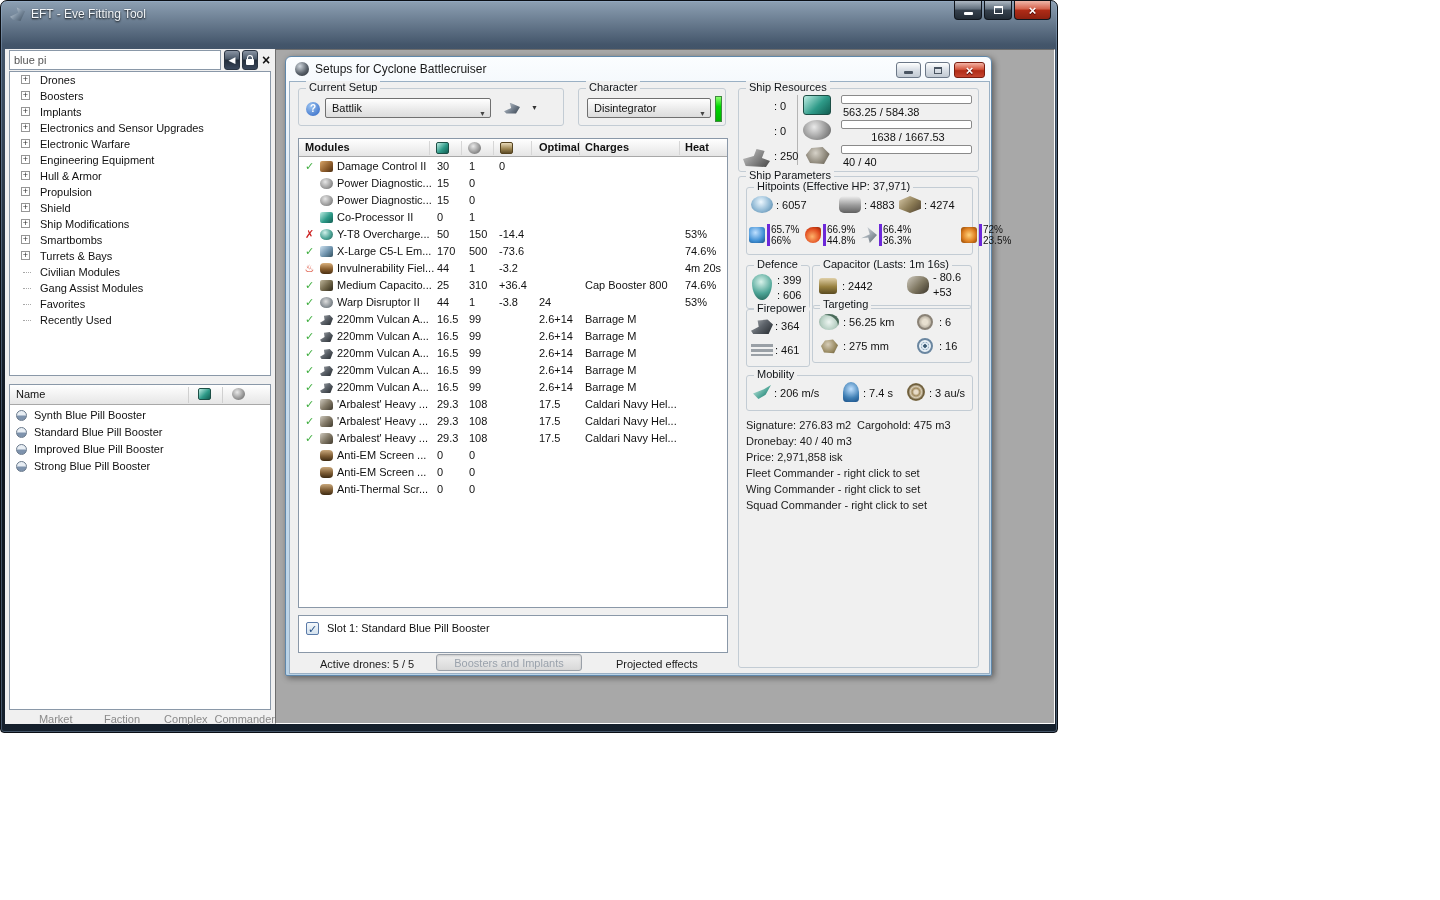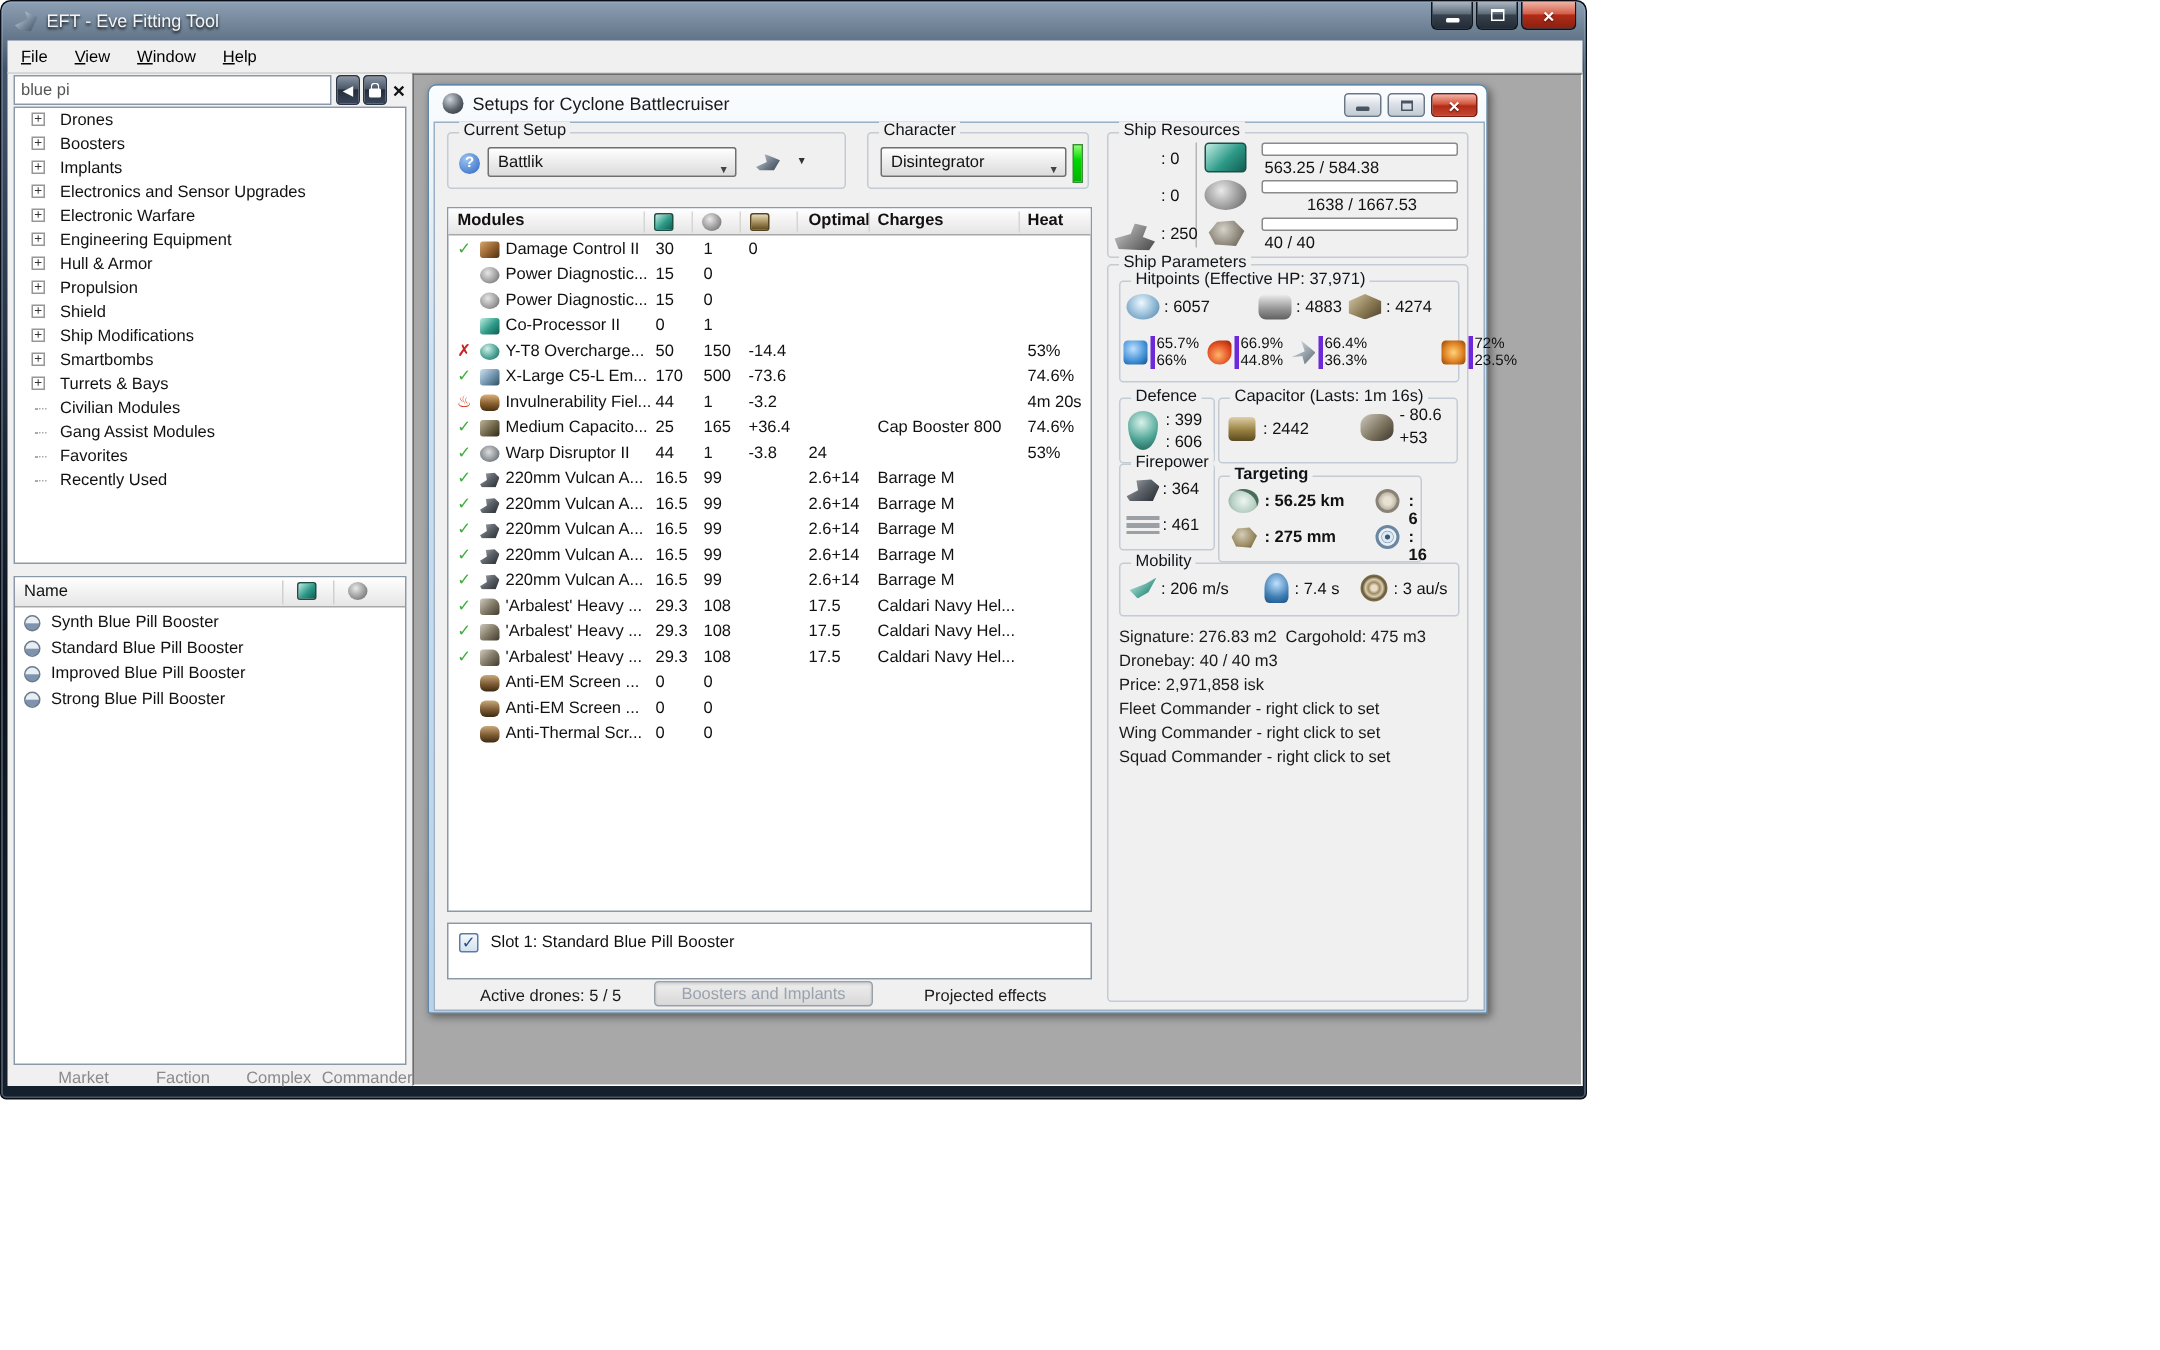--- a/index.html
+++ b/index.html
@@ -176,21 +176,21 @@
   .cap-amt { position:absolute; left:29px; top:14px; }
   .cap-ic2 { position:absolute; left:94px; top:10px; width:22px; height:18px; background:linear-gradient(135deg,#cfcabf,#7d755f 55%,#3a342a); border-radius:40%; }
   .cap-delta { position:absolute; left:120px; top:4px; line-height:15px; text-align:left; }
 
   #gb-firepower { left:7px; top:132px; width:64px; height:58px; }
   .fp-ic1 { position:absolute; left:4px; top:8px; width:22px; height:16px; background:linear-gradient(135deg,#b8bcc0,#5e646b 50%,#23282d); clip-path:polygon(0 80%,35% 55%,30% 15%,75% 10%,100% 40%,80% 100%,10% 100%); }
   .fp-v1 { position:absolute; left:28px; top:10px; }
   .fp-ic2 { position:absolute; left:4px; top:34px; width:22px; height:12px; background:repeating-linear-gradient(180deg,#9aa0a6 0 3px,#f0f0f0 3px 5px); }
   .fp-v2 { position:absolute; left:28px; top:34px; }
 
-  #gb-targeting { left:73px; top:140px; width:136px; height:58px;font-weight:bold; }
+  #gb-targeting { left:73px; top:128px; width:160px; height:58px; }
   .tg-radar { position:absolute; left:6px; top:8px; width:20px; height:16px; border-radius:50%;
     background:radial-gradient(circle at 50% 50%,#eef6f2,#b8d0c4 60%,#7a9a8a); box-shadow:inset -4px 4px 0 -3px #4a6a5a; }
   .tg-v1 { position:absolute; left:30px; top:10px; }
   .tg-compass { position:absolute; left:104px; top:8px; width:16px; height:16px; border-radius:50%; border:2px solid #8a8276; background:radial-gradient(circle,#e8e0d0 30%,#9a9284); }
   .tg-v2 { position:absolute; left:126px; top:10px; }
   .tg-drone { position:absolute; left:6px; top:32px; width:20px; height:16px; background:radial-gradient(circle at 45% 40%,#d6cdb8,#97885f 55%,#4d4226); clip-path:polygon(10% 50%,30% 15%,70% 10%,95% 45%,75% 95%,25% 90%); }
   .tg-v3 { position:absolute; left:30px; top:34px; }
   .tg-rings { position:absolute; left:104px; top:32px; width:16px; height:16px; border-radius:50%; border:2px solid #6a86a0;
     background:radial-gradient(circle,#3a5a74 18%,#dce8f2 22%,#dce8f2 40%,#8aa6bc 46%,#e8f0f6 52%); }
   .tg-v4 { position:absolute; left:126px; top:34px; }
@@ -215,26 +215,20 @@
     <div class="cap-btn" id="btn-min">
         <span class="glyph-min"></span>
       </div>
     <div class="cap-btn" id="btn-max">
         <span class="glyph-max"></span>
       </div>
     <div class="cap-btn" id="btn-close">
         <span class="glyph-x">×</span>
       </div>
   </div>
-  <div id="menubar">
-      <div class="menu-item">File</div>
-      <div class="menu-item">View</div>
-      <div class="menu-item">Window</div>
-      <div class="menu-item">Help</div>
-    </div>
 
   <div id="body">
     <div id="left-panel">
       <input id="search-input" value="blue pi" style="">
       <div class="mini-btn" id="btn-back">
           <span>◀</span>
         </div>
       <div class="mini-btn" id="btn-lock">
           <span class="lock-body"></span>
         </div>
@@ -434,21 +428,21 @@
                   <span class="mr-cap">-3.2</span>
                   <span class="mr-opt"></span>
                   <span class="mr-chg"></span>
                   <span class="mr-heat">4m 20s</span>
                 </div>
                 <div class="mod-row">
                   <span class="mr-status st-ok">✓</span>
                   <span class="mi mi-cap-booster-icon"></span>
                   <span class="mr-name">Medium Capacito...</span>
                   <span class="mr-cpu">25</span>
-                  <span class="mr-pg">165</span>
+                  <span class="mr-pg">310</span>
                   <span class="mr-cap">+36.4</span>
                   <span class="mr-opt"></span>
                   <span class="mr-chg">Cap Booster 800</span>
                   <span class="mr-heat">74.6%</span>
                 </div>
                 <div class="mod-row">
                   <span class="mr-status st-ok">✓</span>
                   <span class="mi mi-warp-disruptor-icon"></span>
                   <span class="mr-name">Warp Disruptor II</span>
                   <span class="mr-cpu">44</span>

